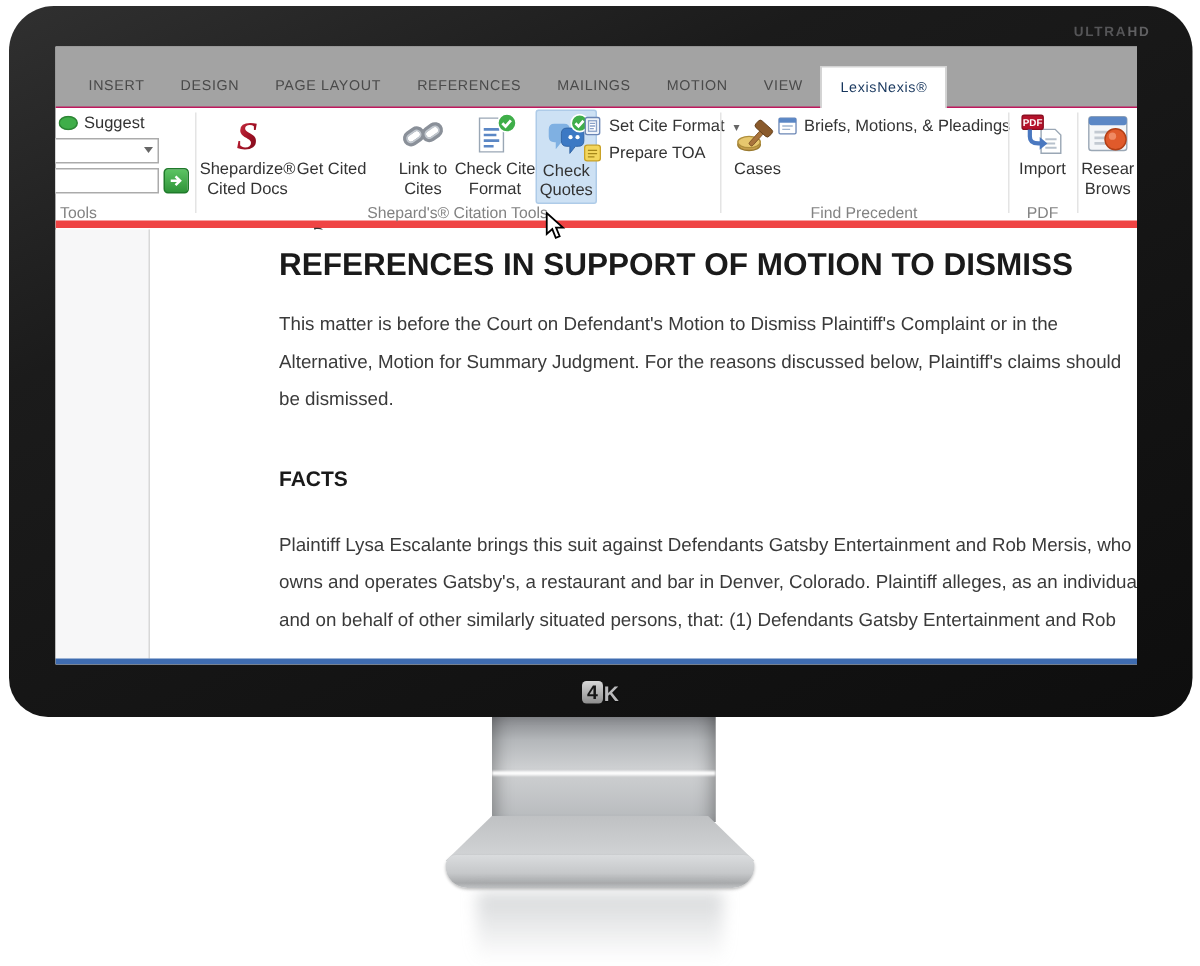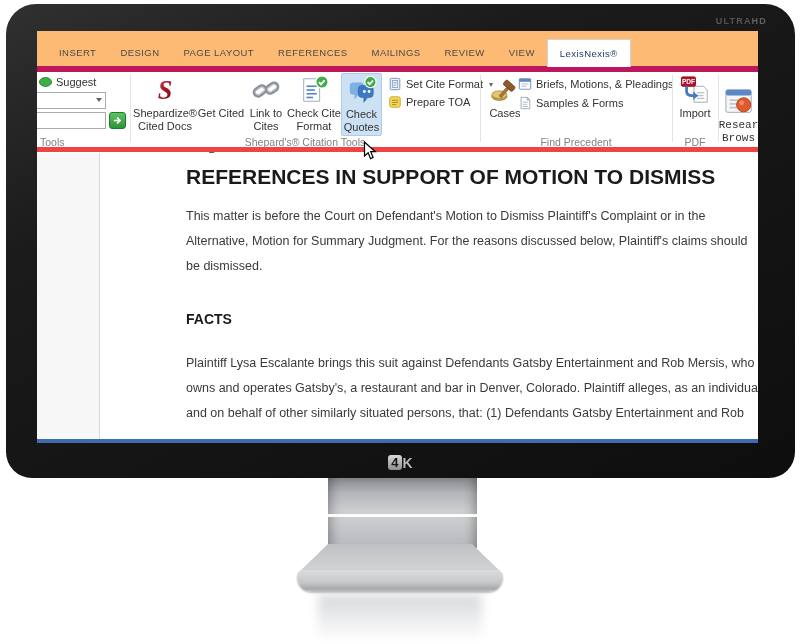--- a/index.html
+++ b/index.html
@@ -36,22 +36,22 @@
                 box-shadow:0 1px 2px rgba(0,0,0,.25); }
   #stand-reflection { position:absolute; left:318px; top:595px; width:164px; height:46px;
                       background:linear-gradient(180deg,rgba(165,169,173,.45),rgba(255,255,255,0));
                       filter:blur(5px); }
 
   
   #screen { position:absolute; left:31px; top:27px; width:721px; height:412px;
             background:#ffffff; overflow:hidden; }
 
   
-  #tab-row { position:absolute; left:0; top:0; width:100%; height:41px; background:#fdba74;
-             border-bottom:6px solid #be185d; display:flex; align-items:flex-end; padding-left:10px; }
+  #tab-row { position:absolute; left:0; top:0; width:100%; height:41px; background:#a3a3a3;
+             border-bottom:1px solid #be185d; display:flex; align-items:flex-end; padding-left:10px; }
   .tab { display:inline-block; padding:0 12px; line-height:27px; height:27px;
          font-size:9.5px; letter-spacing:.45px; color:#4a4a4a; white-space:nowrap; cursor:default; }
   .tab.active { color:#17365d; background:#fff; border:1px solid #d4d4d4; border-bottom:none;
                 height:28px; line-height:27px; margin-bottom:-1px; position:relative; z-index:2; }
 
   
   #ribbon { position:absolute; left:0; top:41px; width:100%; height:80px; background:#fff;
             border-bottom:5px solid #ef4444; }
   .vdiv { position:absolute; top:3px; bottom:5px; width:1px; background:#e4e4e4; }
   .grp-label { position:absolute; bottom:3px; left:0; width:100%; text-align:center;
@@ -89,21 +89,21 @@
   
   #grp-find { position:absolute; left:443px; top:0; width:192px; height:79px; }
   #cases-btn { position:absolute; left:3px; top:1px; width:44px; }
   #find-items { position:absolute; left:38px; top:4px; }
   #find-items .smallrow { position:static; margin-bottom:2.5px; }
 
   
   #grp-pdf { position:absolute; left:635px; top:0; width:46px; height:79px; }
   #import-btn { position:absolute; left:1px; top:1px; width:44px; }
   #grp-research { position:absolute; left:681px; top:0; width:41px; height:79px; }
-  #research-btn { position:absolute; left:0; top:13px; width:41px;font-family:Liberation Mono, monospace; }
+  #research-btn { position:absolute; left:0; top:1px; width:41px; }
 
   
   #canvas { position:absolute; left:0; top:122px; width:100%; bottom:4px; background:#fff; }
   #canvas-strip { position:absolute; left:0; top:0; width:63px; height:100%;
                   background:#f7f7f8; border-right:1px solid #d8d8d8; }
   .docline { position:relative; white-space:nowrap; height:25px; font-size:12.5px; color:#3a3a3a; }
   #doc-title { position:absolute; left:149px; top:12px; font-size:21px; font-weight:bold;
                color:#1a1a1a; white-space:nowrap; }
   #doc-para1 { position:absolute; left:149px; top:56px; }
   #doc-facts { position:absolute; left:149px; top:158px; font-size:14px; font-weight:bold; color:#1a1a1a; }
@@ -122,21 +122,21 @@
   <div id="brand-top"><span>ULTRA</span><b>HD</b></div>
 
   <div id="screen">
 
     <div id="tab-row">
       <span class="tab">INSERT</span>
       <span class="tab">DESIGN</span>
       <span class="tab">PAGE LAYOUT</span>
       <span class="tab">REFERENCES</span>
       <span class="tab">MAILINGS</span>
-      <span class="tab">REVIEW</span>
+      <span class="tab">MOTION</span>
       <span class="tab">VIEW</span>
       <span class="tab active">LexisNexis®</span>
     </div>
 
     <div id="ribbon">
 
       <div id="grp-tools">
         <div id="suggest-row">
           <svg class="abs-none" width="13" height="10" viewBox="0 0 13 10">
               <ellipse cx="6.5" cy="5" rx="6" ry="4.4" fill="#3fae49" stroke="#2c8534" stroke-width="1"></ellipse>
@@ -179,21 +179,21 @@
               <g stroke="#5b87c5" stroke-width="2">
                   <line x1="10" y1="13" x2="22" y2="13"></line>
                   <line x1="10" y1="17" x2="20" y2="17"></line>
                   <line x1="10" y1="21" x2="22" y2="21"></line>
                   <line x1="10" y1="25" x2="17" y2="25"></line>
                 </g>
             </svg>
             <span>Get Cited</span>
             <span>Docs</span>
           </div>
-          <div class="bigbtn" style="width:42px;">
+          <div class="bigbtn" style="width:42px;margin-left:16px;">
             <svg class="bicon" viewBox="0 0 32 32">
               <g fill="none" stroke="#8a9099" stroke-width="3.4">
                 <rect x="3" y="13" width="13" height="8" rx="4" transform="rotate(-35 9.5 17)"></rect>
                 <rect x="16" y="10" width="13" height="8" rx="4" transform="rotate(-35 22.5 14)"></rect>
               </g>
               <g fill="none" stroke="#c2c8cf" stroke-width="1.2">
                 <rect x="4.2" y="14.2" width="10.6" height="5.6" rx="2.8" transform="rotate(-35 9.5 17)"></rect>
                 <rect x="17.2" y="11.2" width="10.6" height="5.6" rx="2.8" transform="rotate(-35 22.5 14)"></rect>
               </g>
             </svg>
@@ -274,32 +274,20 @@
           <div class="smallrow">
             <svg class="sicon" viewBox="0 0 16 16">
               <rect x="1.5" y="2" width="13" height="12" rx="1" fill="#fff" stroke="#6b86b5"></rect>
               <rect x="1.5" y="2" width="13" height="3.5" fill="#5b87c5"></rect>
               <g stroke="#9fb4cf" stroke-width="1">
                   <line x1="4" y1="8" x2="12" y2="8"></line>
                   <line x1="4" y1="10.5" x2="10" y2="10.5"></line>
                 </g>
             </svg>
             <span>Briefs, Motions, &amp; Pleadings</span>
-          </div>
-          <div class="smallrow">
-            <svg class="sicon" viewBox="0 0 16 16">
-              <path d="M3.5 1.5 h7 l3 3 v10 h-10 z" fill="#fdfdfd" stroke="#9aa7b5"></path>
-              <path d="M10.5 1.5 l3 3 h-3 z" fill="#e3e9ef" stroke="#9aa7b5"></path>
-              <g stroke="#aeb8c3" stroke-width="1">
-                  <line x1="5.5" y1="7" x2="11.5" y2="7"></line>
-                  <line x1="5.5" y1="9.5" x2="10.5" y2="9.5"></line>
-                  <line x1="5.5" y1="12" x2="11.5" y2="12"></line>
-                </g>
-            </svg>
-            <span>Samples &amp; Forms</span>
           </div>
         </div>
         <div class="grp-label">Find Precedent</div>
       </div>
       <div class="vdiv" style="left:635px;"></div>
 
       <div id="grp-pdf">
         <div id="import-btn" class="bigbtn">
           <svg class="bicon" viewBox="0 0 32 32">
             <path d="M15 12 h10 l4 4 v13 H15 z" fill="#fff" stroke="#9aa7b5"></path>

